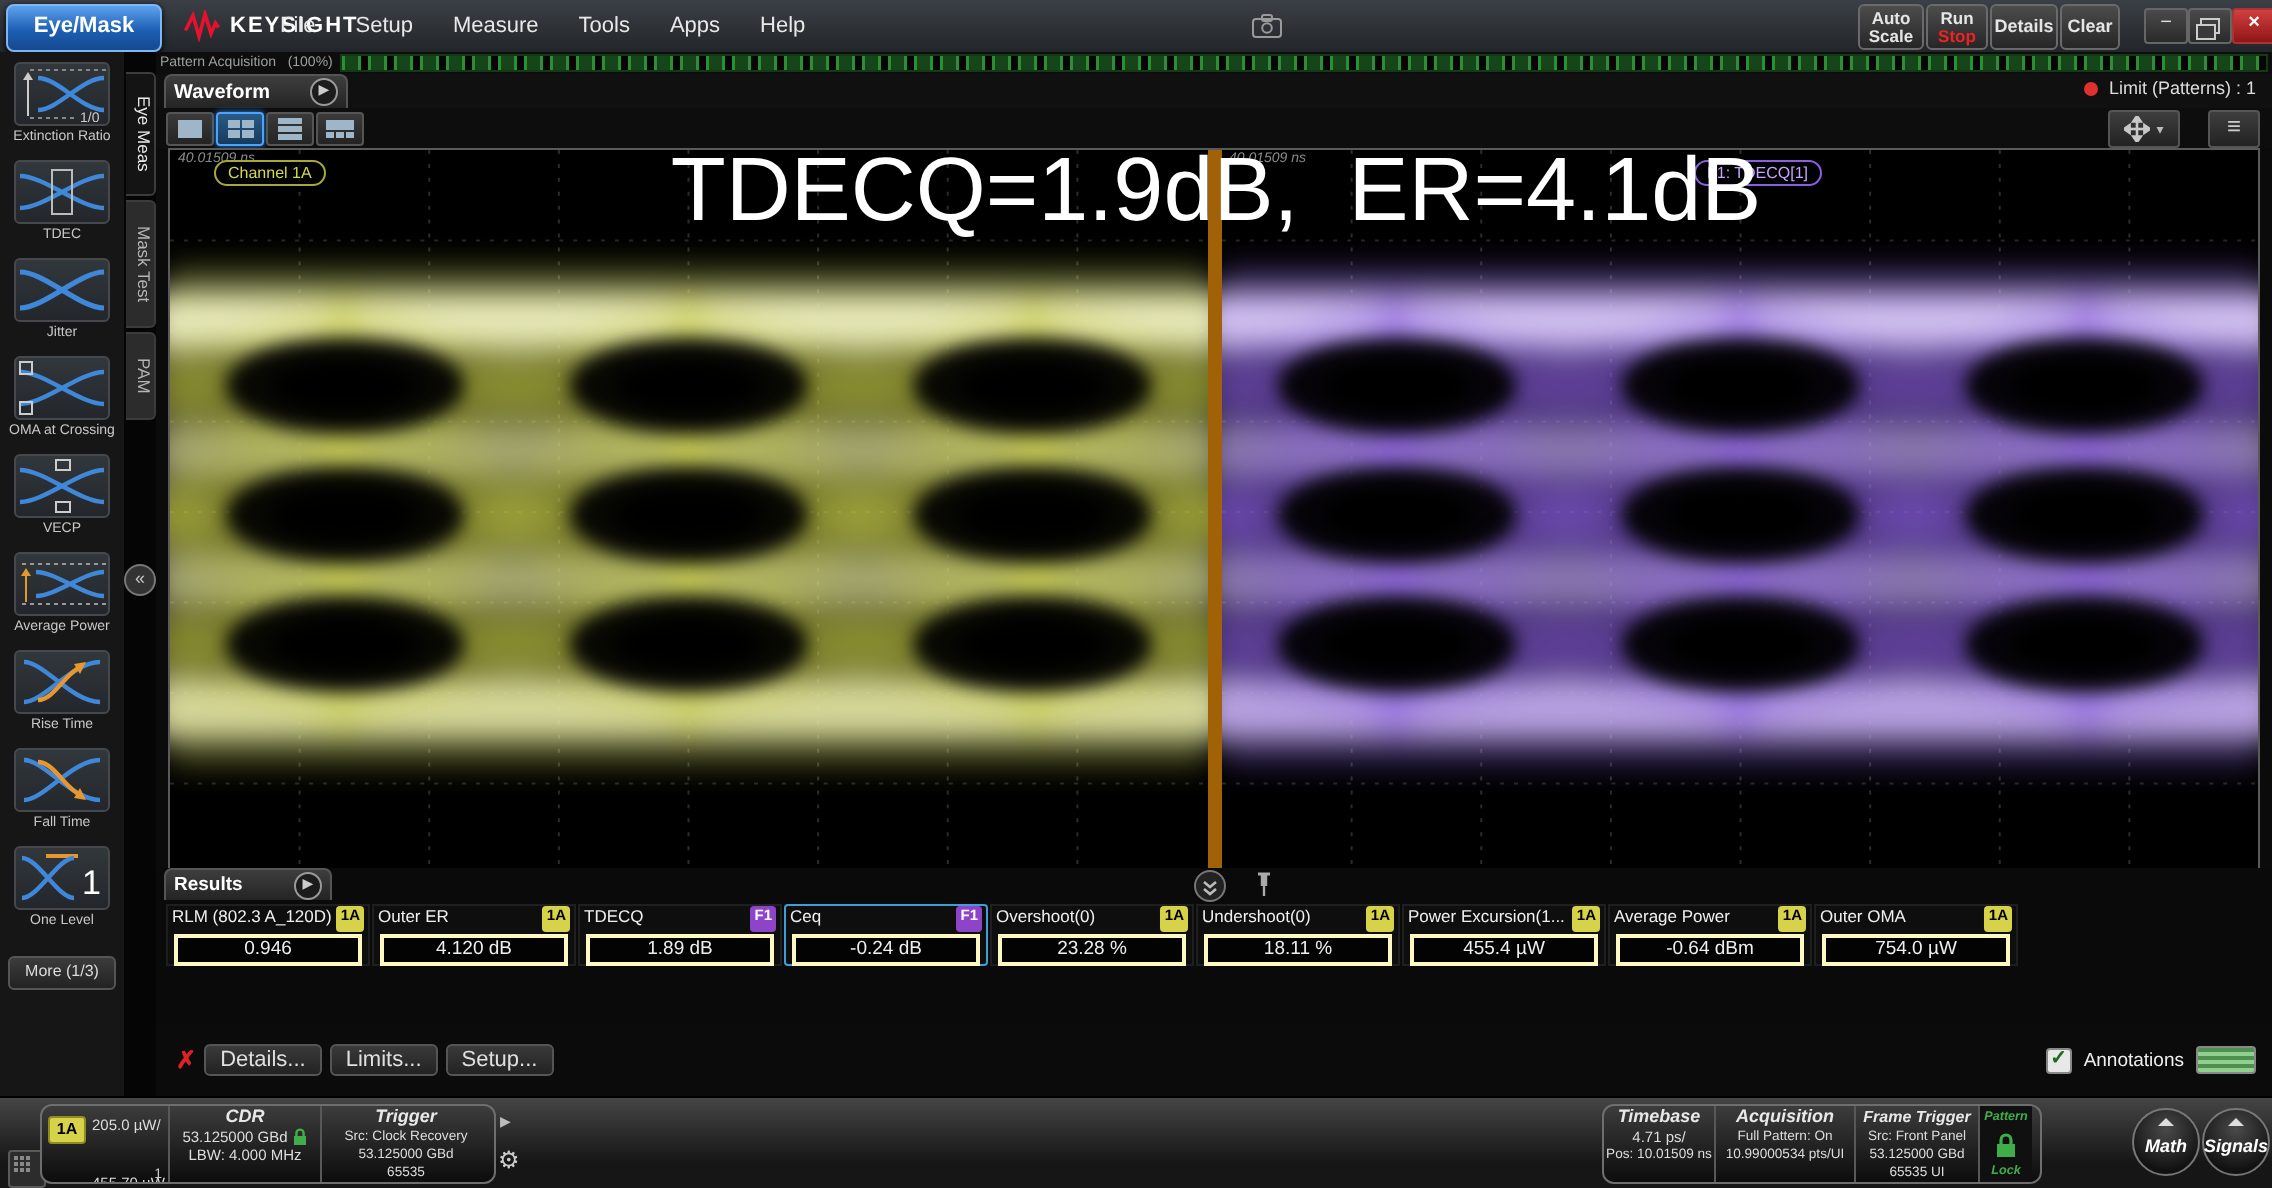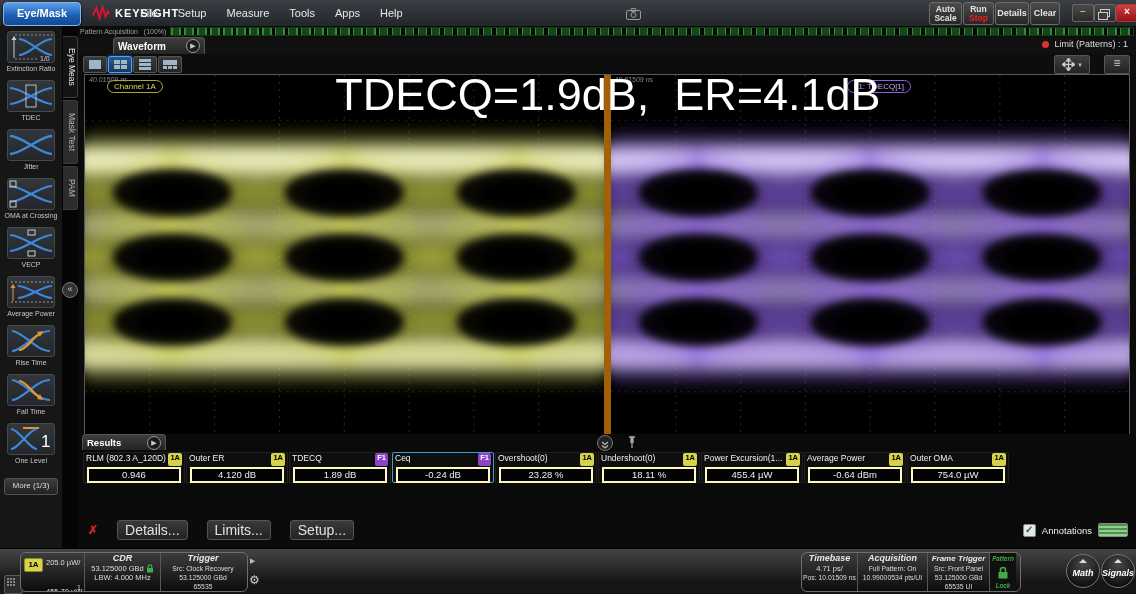--- a/index.html
+++ b/index.html
@@ -67,21 +67,21 @@
 
   #acqrow{left:0;top:0;width:1058px;height:11px;background:#0d0d0d;display:flex;align-items:center;}
   #acqlabel{font-size:7px;color:#9aa09a;margin-left:2px;white-space:pre;}
   #acqsegs{flex:1;height:7px;margin:0 2px 0 4px;
     background:repeating-linear-gradient(90deg,#2c8f33 0 1.5px,#16451a 1.5px 8px,#2c8f33 8px 9.5px,#060606 9.5px 13px);
     border:1px solid #123a14;}
 
   #tabrow{left:0;top:11px;width:1058px;height:17px;background:#101010;border-bottom:1px solid #2a2a2a;}
   #wfTab{left:4px;top:0;width:92px;height:17px;background:linear-gradient(#3e3e3e,#242424);
     border:1px solid #555;border-bottom:none;border-radius:4px 4px 0 0;
-    display:flex;align-items:center;justify-content:space-between;padding:0 4px;box-sizing:border-box;margin-left:31px;}
+    display:flex;align-items:center;justify-content:space-between;padding:0 4px;box-sizing:border-box;}
   #wfTab .wl{font-size:10px;font-weight:bold;color:#fff;}
   .playc{width:12px;height:12px;border-radius:50%;border:1px solid #999;color:#ccc;
     font-size:7px;text-align:center;line-height:11px;background:#1c1c1c;}
   #limitRow{right:8px;top:2px;display:flex;align-items:center;gap:5px;font-size:9px;color:#ddd;}
   #limitDot{width:7px;height:7px;border-radius:50%;background:#e03030;}
 
   #toolrow{left:0;top:28px;width:1058px;height:20px;background:#0d0d0d;}
   .gbtn{position:absolute;top:2px;width:22px;height:15px;background:linear-gradient(#3a3a3a,#242424);
     border:1px solid #555;border-radius:2px;display:flex;align-items:center;justify-content:center;}
   .gbtn.active{border-color:#4aa3ff;background:linear-gradient(#2a5b86,#163a5c);box-shadow:0 0 3px #2a7fd4;}
@@ -122,21 +122,21 @@
   .rcell.sel{border:1px solid #3f9dd8;border-radius:2px;}
   .rhead{display:flex;justify-content:space-between;height:13px;padding:0 2px;}
   .rname{font-size:8.5px;color:#f0f0f0;white-space:nowrap;overflow:hidden;max-width:80px;}
   .rbadge{font-size:7.5px;font-weight:bold;border-radius:2px;padding:0 2px;line-height:9px;}
   .rbadge.y{background:#d6d24a;color:#000;}
   .rbadge.p{background:#8e44c8;color:#fff;}
   .rval{margin:1px 3px;border:2px solid #fef9c3;background:#030303;
     font-size:9.5px;color:#eee;text-align:center;line-height:12px;}
   #resfooter{left:0;top:86px;width:1058px;height:20px;display:flex;align-items:center;}
   #redX{margin-left:10px;color:#d22;font-weight:bold;font-size:12px;}
-  .fbtn{margin-left:19px;padding:1px 7px;font-size:14px;color:#e0e0e0;
+  .fbtn{margin-left:4px;padding:1px 7px;font-size:11px;color:#e0e0e0;
     background:linear-gradient(#3a3a3a,#222);border:1px solid #555;border-radius:3px;}
   #annGroup{margin-left:auto;margin-right:8px;display:flex;align-items:center;gap:6px;}
   #annBox{width:11px;height:11px;background:#e8e8e8;border:1px solid #888;border-radius:2px;
     color:#1a6b1a;font-size:10px;font-weight:bold;line-height:10px;text-align:center;}
   #annLabel{font-size:9.5px;color:#eee;}
   #annStripe{width:28px;height:12px;border:1px solid #888;border-radius:2px;
     background:repeating-linear-gradient(0deg,#8fd08f 0 2px,#4f8f4f 2px 4px);}
 
   
   #statusbar{left:0;top:548px;width:1136px;height:46px;

